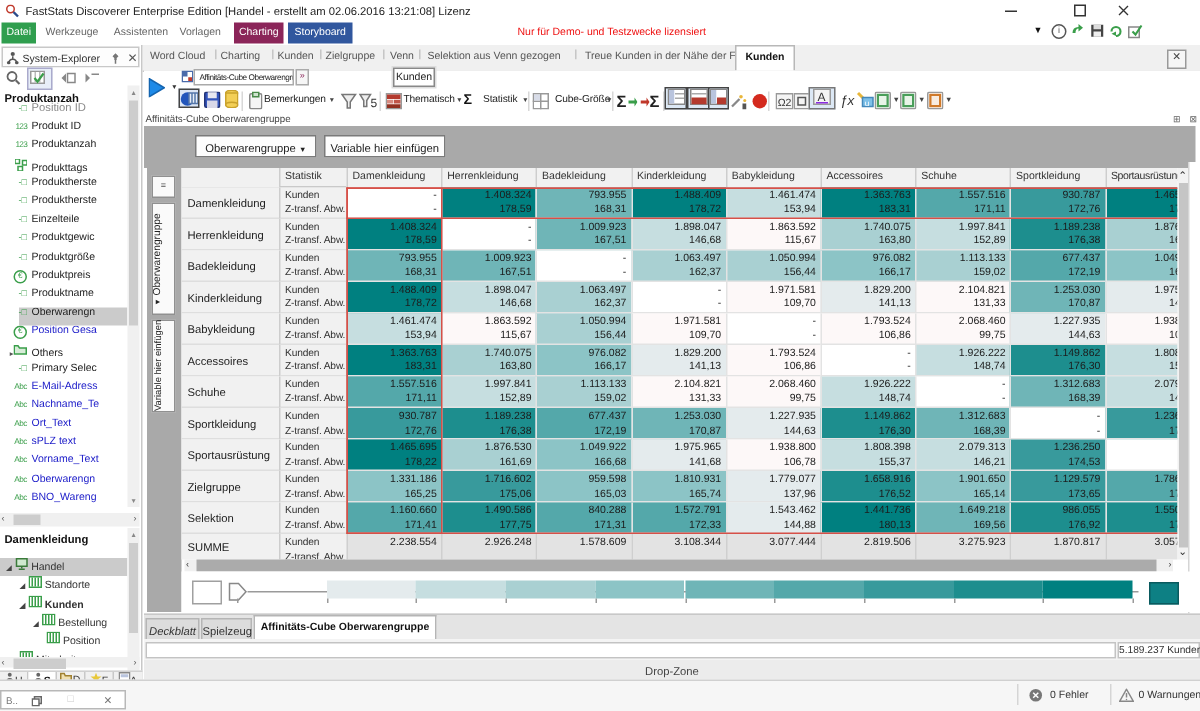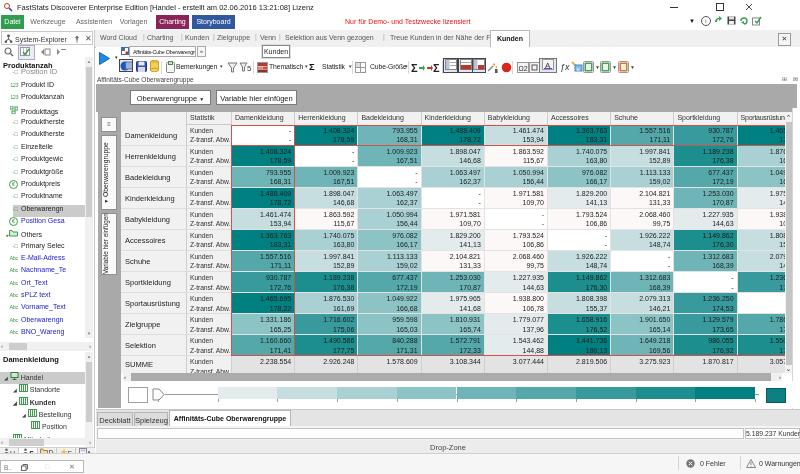--- a/index.html
+++ b/index.html
@@ -603,21 +603,21 @@
 <div style="position:absolute;left:575.9px;top:399px;width:1px;height:3px;background:#9a9a9a;"></div>
 <div style="position:absolute;left:635.6px;top:387px;width:59.7px;height:12px;background:#1d8e8e;"></div>
 <div style="position:absolute;left:635.6px;top:399px;width:1px;height:3px;background:#9a9a9a;"></div>
 <div style="position:absolute;left:695.3px;top:387px;width:59.7px;height:12px;background:#008080;"></div>
 <div style="position:absolute;left:695.3px;top:399px;width:1px;height:3px;background:#9a9a9a;"></div>
 <div style="position:absolute;left:755.0px;top:399px;width:1px;height:3px;background:#9a9a9a;"></div>
 <div style="position:absolute;left:766px;top:388px;width:18px;height:13px;background:#0d8084;border:1px solid #0a5a5e;"></div>
 </div>
 
 <div class="abs" style="left:96px;top:409px;width:704px;height:17px;background:#e4e4e4;border-top:1px solid #c8c8c8;">
-  <div class="abs" style="left:1px;top:2px;width:36px;height:15px;background:#dcdcdc;border:1px solid #b5b5b5;box-sizing:border-box;text-align:center;padding-top:3px;color:#333;">Deckblatt</div>
+  <div class="abs" style="left:1px;top:2px;width:36px;height:15px;background:#dcdcdc;border:1px solid #b5b5b5;box-sizing:border-box;text-align:center;padding-top:3px;color:#333;font-style:italic;">Deckblatt</div>
   <div class="abs" style="left:38px;top:2px;width:34px;height:15px;background:#dcdcdc;border:1px solid #b5b5b5;box-sizing:border-box;text-align:center;padding-top:3px;color:#333;">Spielzeug</div>
   <div class="abs" style="left:73px;top:0px;width:122px;height:17px;background:#fff;border:1px solid #b5b5b5;border-bottom:none;box-sizing:border-box;text-align:center;padding-top:4px;color:#111;font-weight:bold;font-size:7px;white-space:nowrap;overflow:hidden;">Affinitäts-Cube Oberwarengruppe</div>
 </div>
 
 <div class="abs" style="left:96px;top:426px;width:704px;height:14px;background:#f4f4f4;">
   <div class="abs" style="left:1px;top:2px;width:647px;height:11px;background:#fff;border:1px solid #c3c3c3;box-sizing:border-box;"></div>
   <div class="abs" style="left:649px;top:2px;width:55px;height:11px;background:#fff;border:1px solid #c3c3c3;box-sizing:border-box;text-align:right;padding:1px 2px 0 0;color:#333;font-size:6.8px;white-space:nowrap;">5.189.237 Kunden</div>
 </div>
 
 <div class="abs" style="left:96px;top:440px;width:704px;height:13px;background:#ececec;text-align:center;color:#444;">

